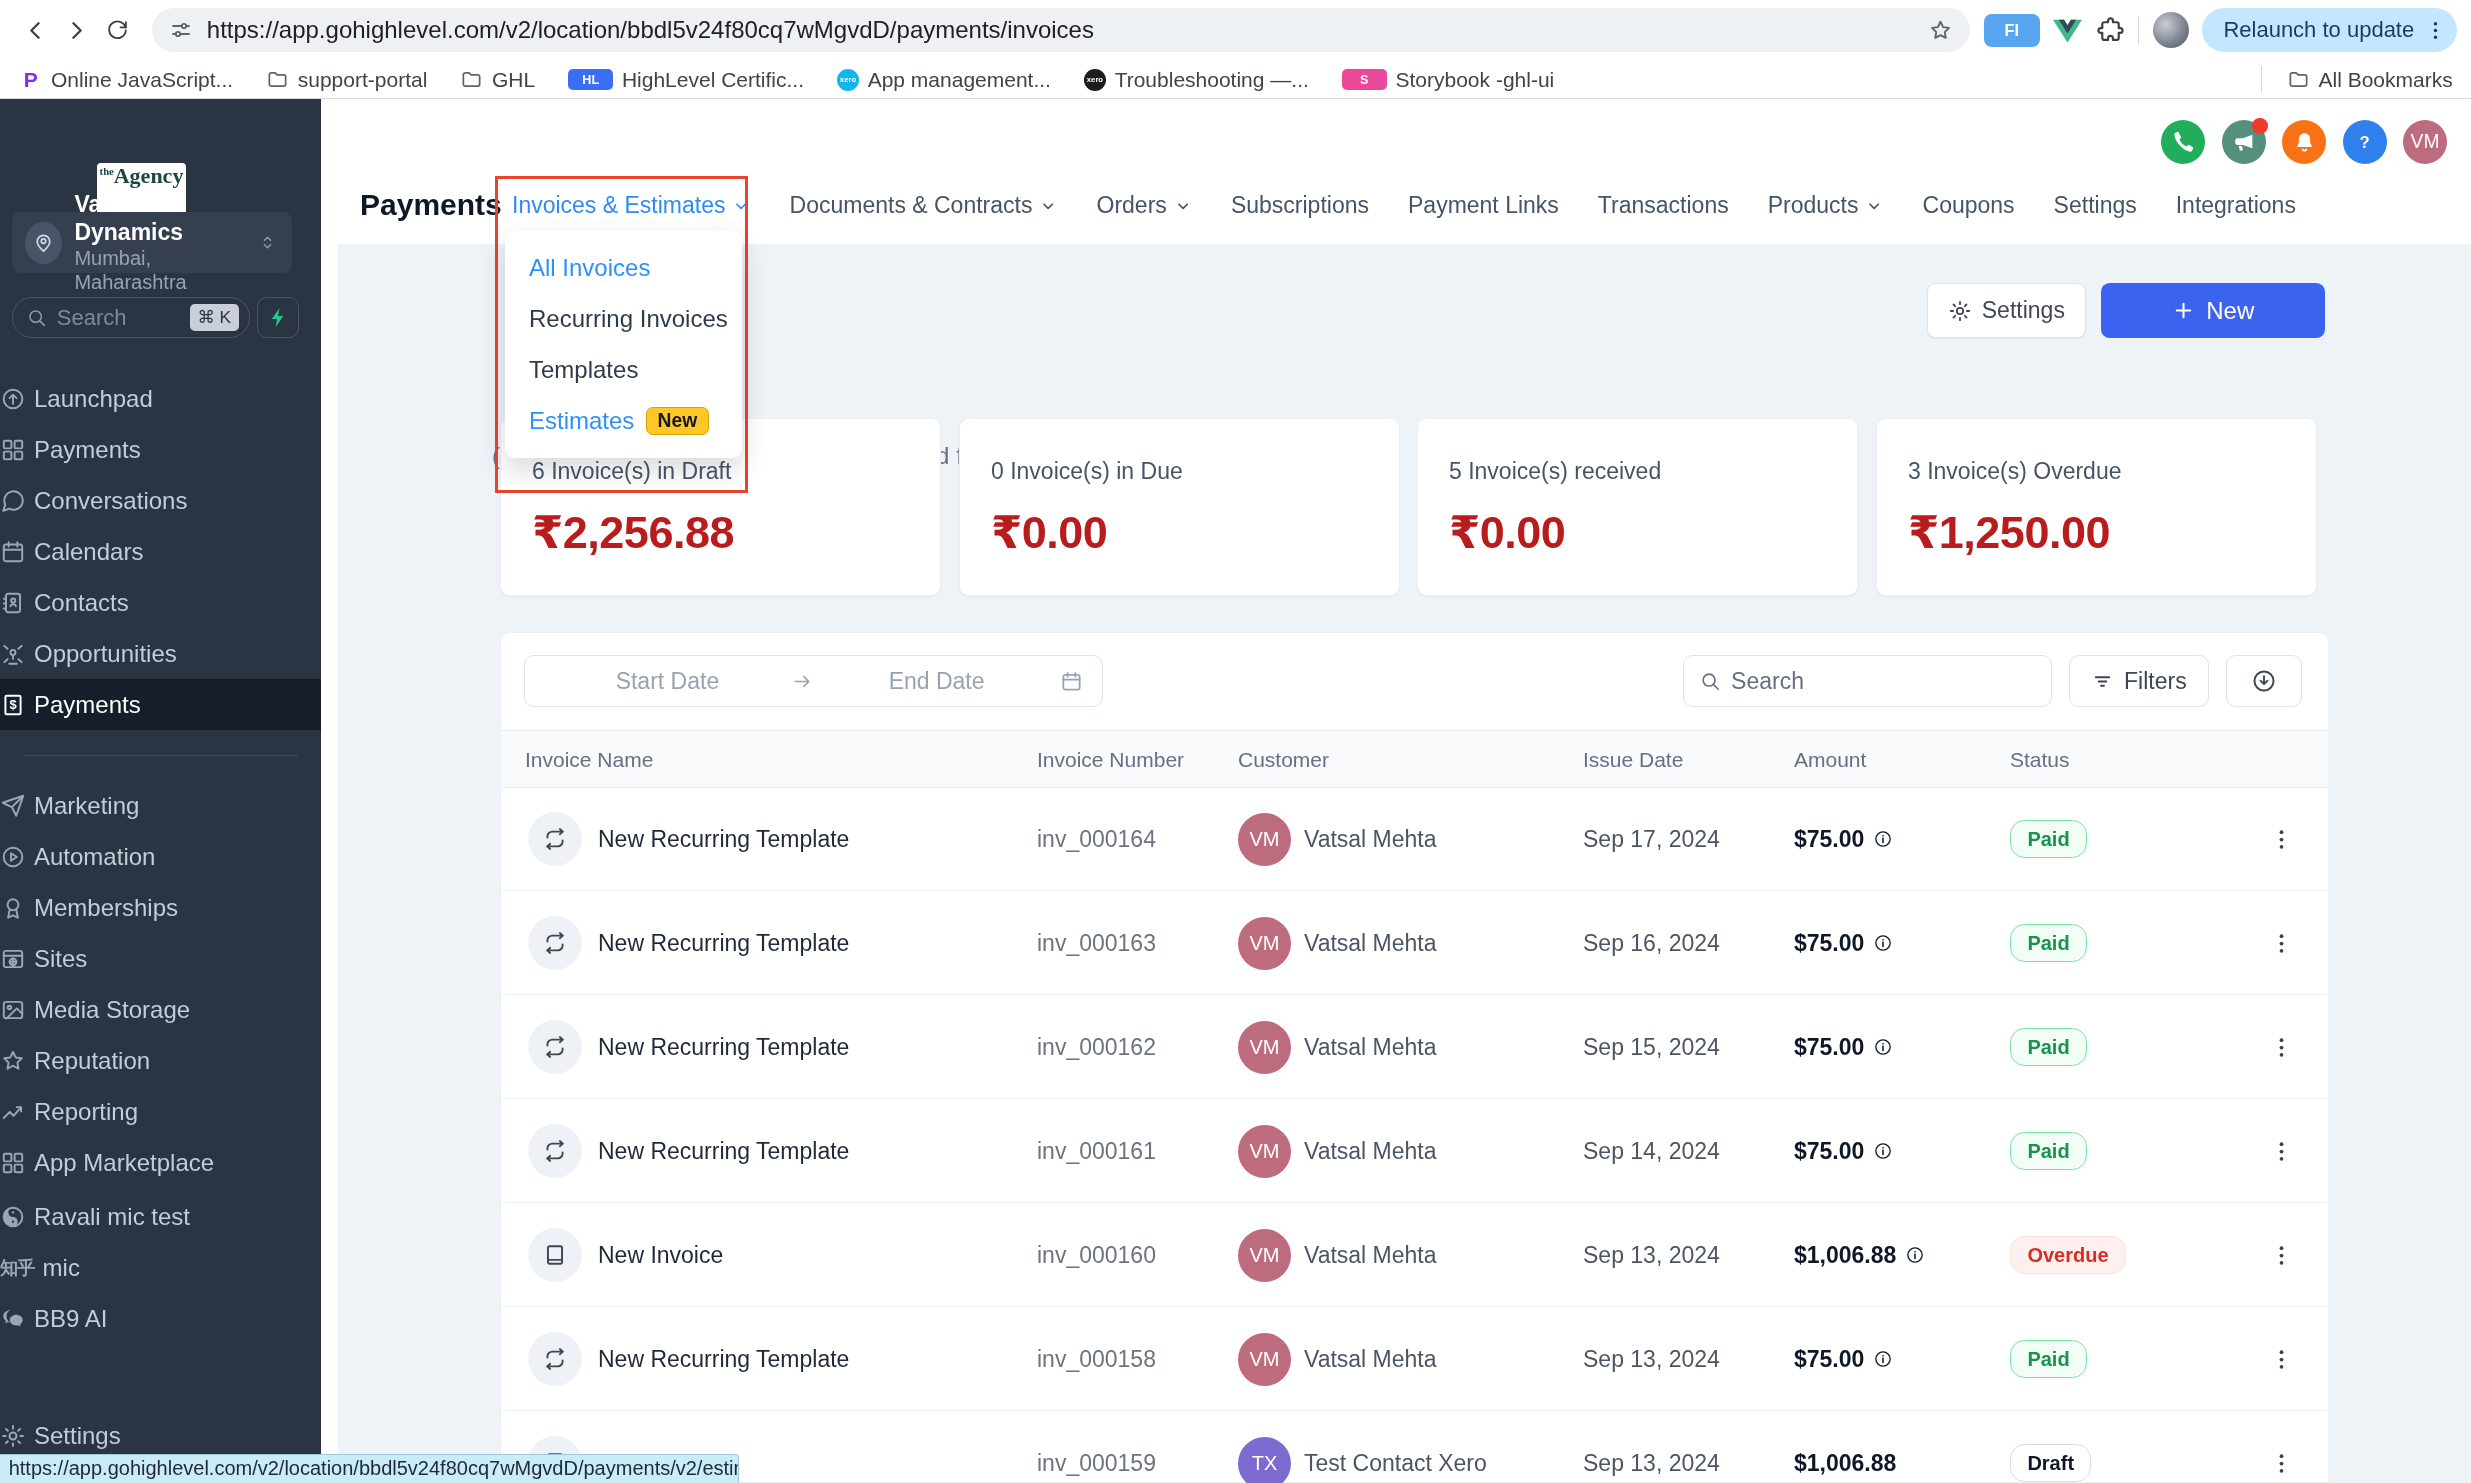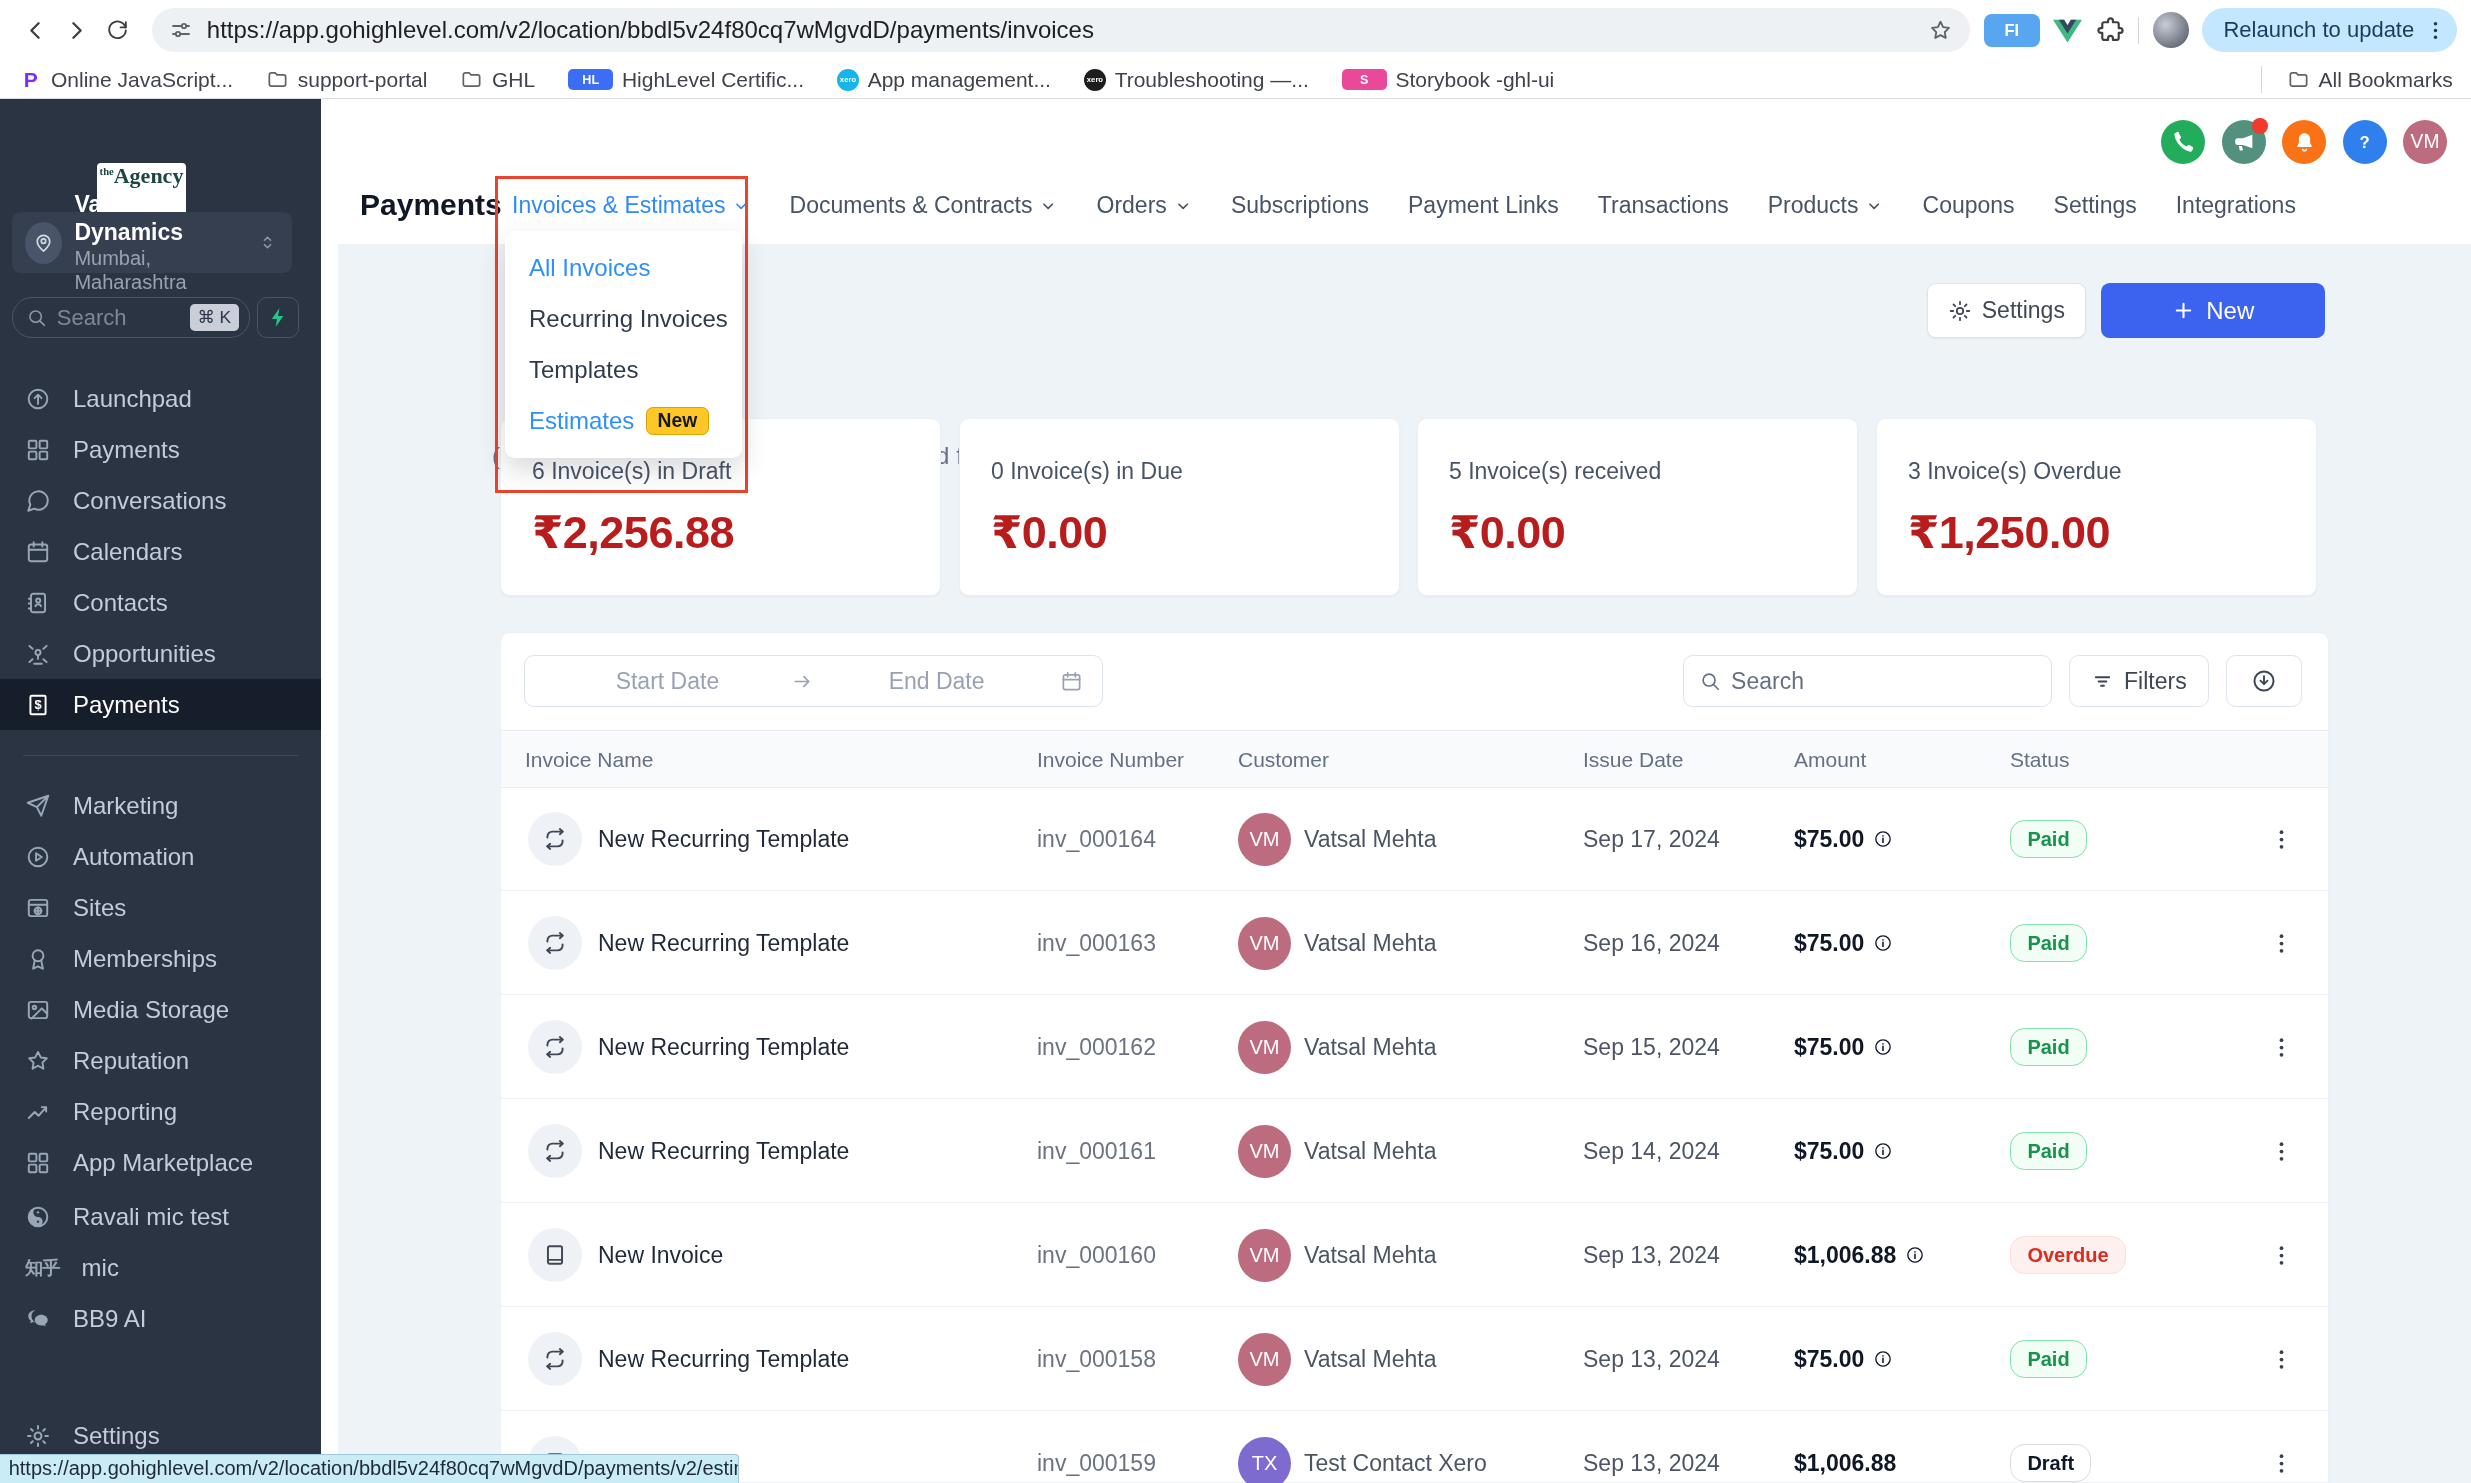--- a/index.html
+++ b/index.html
@@ -58,21 +58,21 @@
   #search-wrap { position:absolute; left:11.6px; top:198px; width:238px; height:41px; border:1.4px solid #4a556a;
     border-radius:20px; display:flex; align-items:center; padding:0 9.7px 0 13.5px; gap:9.7px; }
   #search-wrap .ico { width:21px; height:21px; color:#8d97a5; }
   #sidebar-search { background:transparent; border:none; outline:none; color:#cfd6e0; font-size:22px; width:106px; }
   #sidebar-search::placeholder { color:#7e8998; }
   #search-kbd { margin-left:auto; background:#c9ced8; color:#2c3648; border-radius:4.8px; font-size:17.4px; padding:2.9px 7.7px; white-space:nowrap; }
   #bolt-btn { position:absolute; left:257px; top:198px; width:42px; height:41px; border:1.4px solid #4a556a; border-radius:9.7px;
     display:flex; align-items:center; justify-content:center; color:#2bc48a; }
   #bolt-btn .ico { width:23px; height:23px; }
   .nav-group { position:absolute; left:0; width:100%; }
-  .nav-item { height:51px; display:flex; align-items:center; padding-left:25px; gap:22px; font-size:24px; color:#c3ccd9; cursor:pointer; }
+  .nav-item { height:51px; display:flex; align-items:center; gap:8px; font-size:24px; color:#c3ccd9; cursor:pointer; }
   .nav-item .ico { width:26px; height:26px; color:#9aa5b6; }
   .nav-item.active { background:#161d2b; color:#fff; }
   .nav-item.active .ico { color:#fff; }
   .zhihu { font-size:18.3px; font-weight:bold; color:#9aa5b6; letter-spacing:-1px; }
   #nav-divider { position:absolute; left:23px; right:23px; top:656px; border-top:1px solid #3e4a5c; }
 
   
   #main-header { position:absolute; top:0; left:0; right:0; height:145px; background:#fff; }
   #page-title { position:absolute; left:22px; top:89px; font-size:30px; font-weight:bold; color:#101828; }
   #tabs { position:absolute; left:174px; top:85px; height:42px; display:flex; align-items:center; gap:39px; }
@@ -403,36 +403,36 @@
             <svg viewBox="0 0 24 24" fill="none" stroke="currentColor" stroke-width="1.8" stroke-linecap="round" stroke-linejoin="round">
               <circle cx="12" cy="12" r="8.6"></circle>
               <path d="M10.2 8.5l5.3 3.5-5.3 3.5z"></path>
             </svg>
           </span>
           <span>Automation</span>
         </div>
         <div class="nav-item">
           <span class="ico">
             <svg viewBox="0 0 24 24" fill="none" stroke="currentColor" stroke-width="1.8" stroke-linecap="round" stroke-linejoin="round">
+              <circle cx="12" cy="9" r="5"></circle>
+              <path d="M9 13.3L7.5 21l4.5-2.3L16.5 21 15 13.3"></path>
+            </svg>
+          </span>
+          <span>Memberships</span>
+        </div>
+        <div class="nav-item">
+          <span class="ico">
+            <svg viewBox="0 0 24 24" fill="none" stroke="currentColor" stroke-width="1.8" stroke-linecap="round" stroke-linejoin="round">
               <rect x="3.5" y="4.5" width="17" height="15" rx="2"></rect>
               <path d="M3.5 9h17"></path>
               <circle cx="12" cy="14.6" r="3.1"></circle>
               <path d="M8.9 14.6h6.2M12 11.5v6.2"></path>
             </svg>
           </span>
           <span>Sites</span>
-        </div>
-        <div class="nav-item">
-          <span class="ico">
-            <svg viewBox="0 0 24 24" fill="none" stroke="currentColor" stroke-width="1.8" stroke-linecap="round" stroke-linejoin="round">
-              <circle cx="12" cy="9" r="5"></circle>
-              <path d="M9 13.3L7.5 21l4.5-2.3L16.5 21 15 13.3"></path>
-            </svg>
-          </span>
-          <span>Memberships</span>
         </div>
         <div class="nav-item">
           <span class="ico">
             <svg viewBox="0 0 24 24" fill="none" stroke="currentColor" stroke-width="1.8" stroke-linecap="round" stroke-linejoin="round">
               <rect x="3.5" y="4.5" width="17" height="15" rx="2"></rect>
               <circle cx="8.7" cy="9.7" r="1.6"></circle>
               <path d="M20.5 15.5l-5-5-9.5 9.5"></path>
             </svg>
           </span>
           <span>Media Storage</span>

